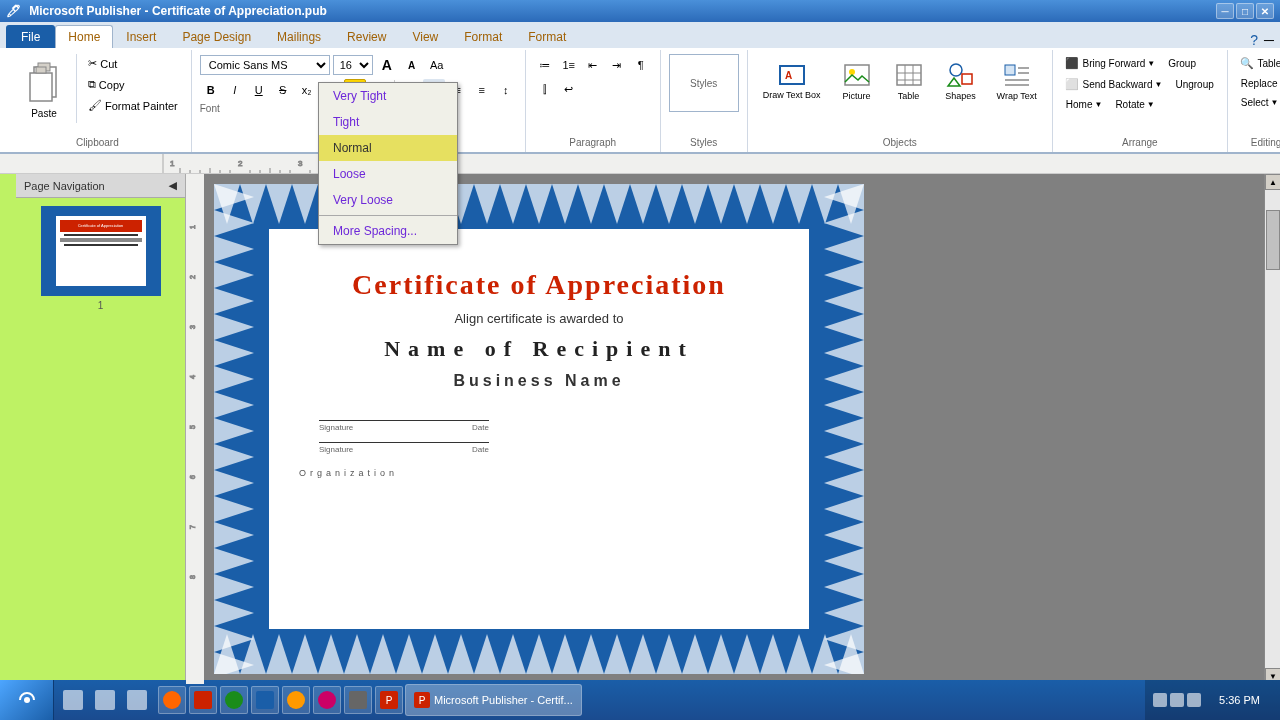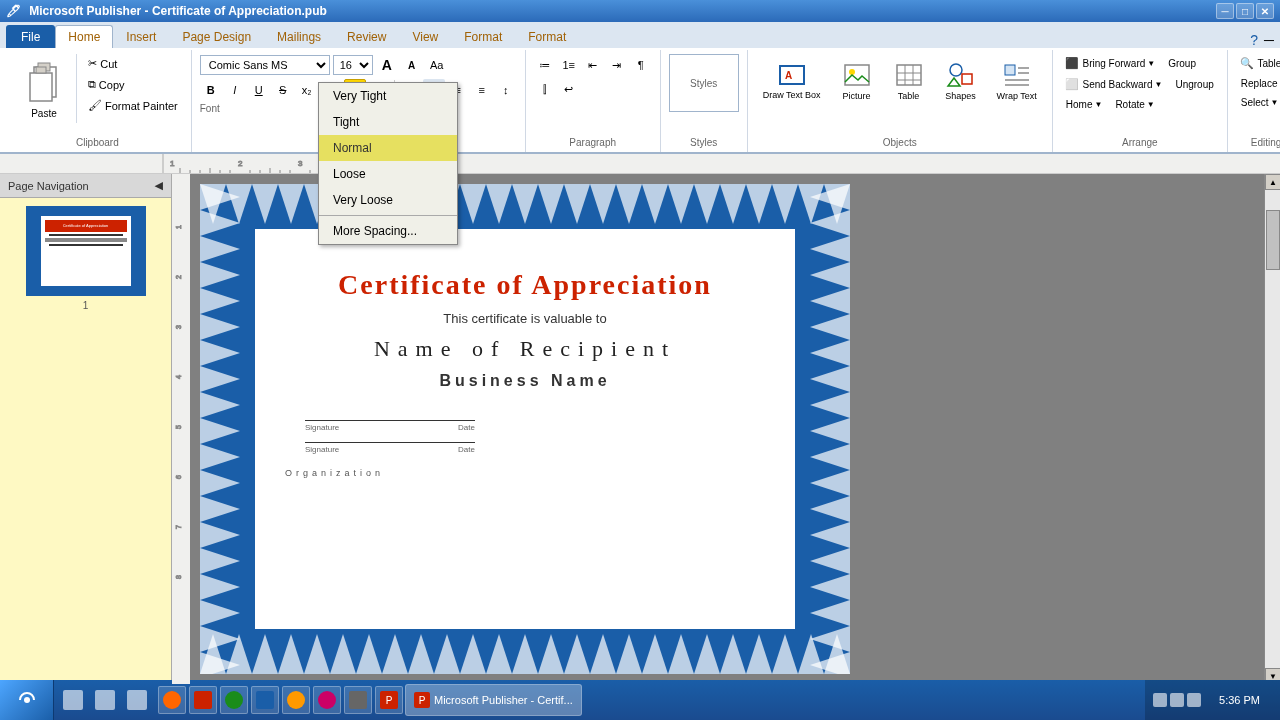--- a/index.html
+++ b/index.html
@@ -53,39 +53,39 @@
     
     .styles-group { padding: 4px 8px; border-right: 1px solid #d0d8e4; }
 
     
     .ruler { height: 20px; background: #f0f0f0; border-bottom: 1px solid #ccc; position: relative; overflow: hidden; }
 
     
     .main-area { display: flex; height: calc(100% - 22px - 26px - 106px - 20px - 24px - 40px); }
 
     
-    .page-nav { width: 172px; background: #fef9c3; border-right: 1px solid #aaa; display: flex; flex-direction: column; }
+    .page-nav { width: 186px; background: #bef264; border-right: 1px solid #aaa; display: flex; flex-direction: column; padding-left: 16px; }
     .page-nav-header { height: 24px; background: #d8d8d8; display: flex; align-items: center; padding: 0 8px; font-size: 11px; color: #333; border-bottom: 1px solid #aaa; justify-content: space-between; }
     .page-thumb-area { padding: 8px; display: flex; flex-direction: column; align-items: center; gap: 4px; }
     .page-thumb { width: 120px; height: 90px; background: white; border: 2px solid #1a5ea8; cursor: pointer; overflow: hidden; position: relative; }
     .page-num { font-size: 10px; color: #555; }
 
     
     .canvas-area { flex: 1; background: #808080; overflow: auto; position: relative; }
 
     
     .cert-title { font-family: 'Comic Sans MS', cursive; color: #cc2200; font-size: 28px; font-weight: bold; text-align: center; margin: 20px 0 10px; letter-spacing: 2px; }
     .cert-subtitle { font-size: 13px; text-align: center; margin: 8px 0; color: #333; }
-    .cert-recipient { font-family: 'Comic Sans MS', cursive; font-size: 22px; font-weight: normal; text-align: center; margin: 10px 0; color: #222; letter-spacing: 8px; }
+    .cert-recipient { font-family: 'Comic Sans MS', cursive; font-size: 22px; font-weight: bold; text-align: center; margin: 10px 0; color: #222; letter-spacing: 8px; }
     .cert-recognition { font-size: 10px; text-align: center; margin: 8px 0; color: #555; font-style: italic; }
     .cert-business { font-size: 16px; font-weight: bold; text-align: center; margin: 6px 0; color: #333; letter-spacing: 4px; }
 
     
     .dropdown-menu { position: absolute; left: 318px; top: 82px; width: 140px; background: #f0f0e8; border: 1px solid #888; z-index: 1000; box-shadow: 2px 2px 4px rgba(0,0,0,0.3); }
-    .dropdown-item { padding: 6px 14px; font-size: 12px; cursor: pointer; color: #000000; }
+    .dropdown-item { padding: 6px 14px; font-size: 12px; cursor: pointer; color: #6d28d9; }
     .dropdown-item.highlighted { background: #e6e060; color: #333; }
 
     
     .status-bar { height: 24px; background: #dce6f1; border-top: 1px solid #a0b4cc; display: flex; align-items: center; padding: 0 8px; font-size: 11px; color: #333; gap: 16px; }
     .status-sep { width: 1px; height: 14px; background: #a0b4cc; }
     .zoom-area { margin-left: auto; display: flex; align-items: center; gap: 6px; }
     .zoom-slider { width: 80px; height: 6px; background: #a0b8d8; border-radius: 3px; position: relative; }
     .zoom-handle { width: 12px; height: 12px; background: white; border: 1px solid #666; border-radius: 50%; position: absolute; top: -3px; left: 60%; }
 
     
@@ -440,21 +440,21 @@
               <pattern id="triRight" x="0" y="0" width="40" height="26" patternUnits="userSpaceOnUse">
                 <polygon points="40,0 40,26 0,13" fill="white" opacity="0.7"></polygon>
               </pattern>
             </defs>
             <rect width="40" height="490" fill="url(#triRight)"></rect>
           </svg>
         </div>
 
         <div style="width:540px; height:400px; background:white; position:relative; z-index:2; padding:20px 30px;">
           <div class="cert-title">Certificate of Appreciation</div>
-          <div class="cert-subtitle">This certificate is valuable to</div>
+          <div class="cert-subtitle">Align certificate is awarded to</div>
           <div class="cert-recipient">Name of Recipient</div>
           <div class="cert-business">Business Name</div>
 
           <div style="display:flex; justify-content:space-between; margin-top:30px; padding:0 20px;">
             <div>
               <div style="width:170px; border-top:1px solid #333;"></div>
               <div style="display:flex; justify-content:space-between; font-size:8px; color:#666; margin-top:2px;">
                 <span>Signature</span>
                 <span style="margin-left:60px;">Date</span>
               </div>

